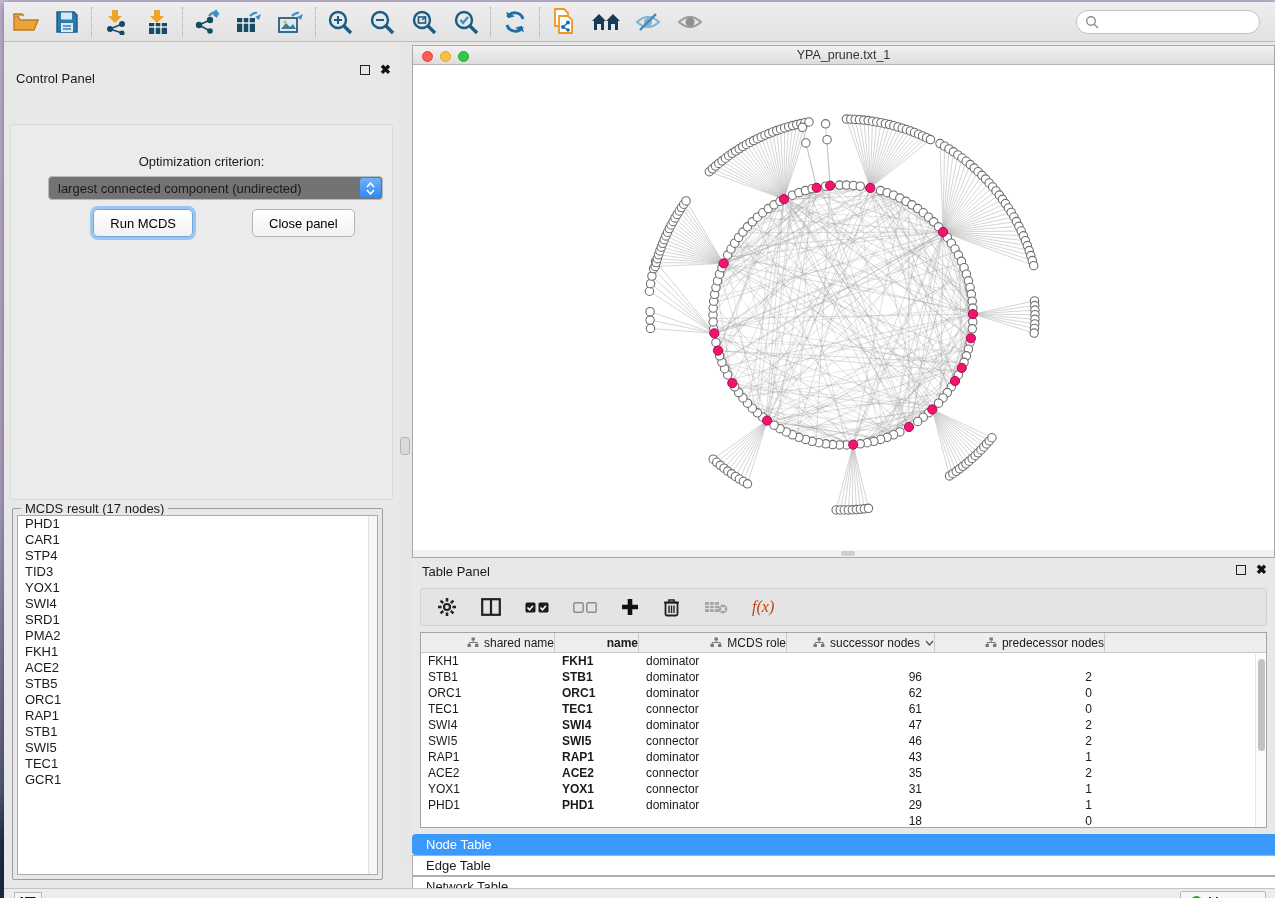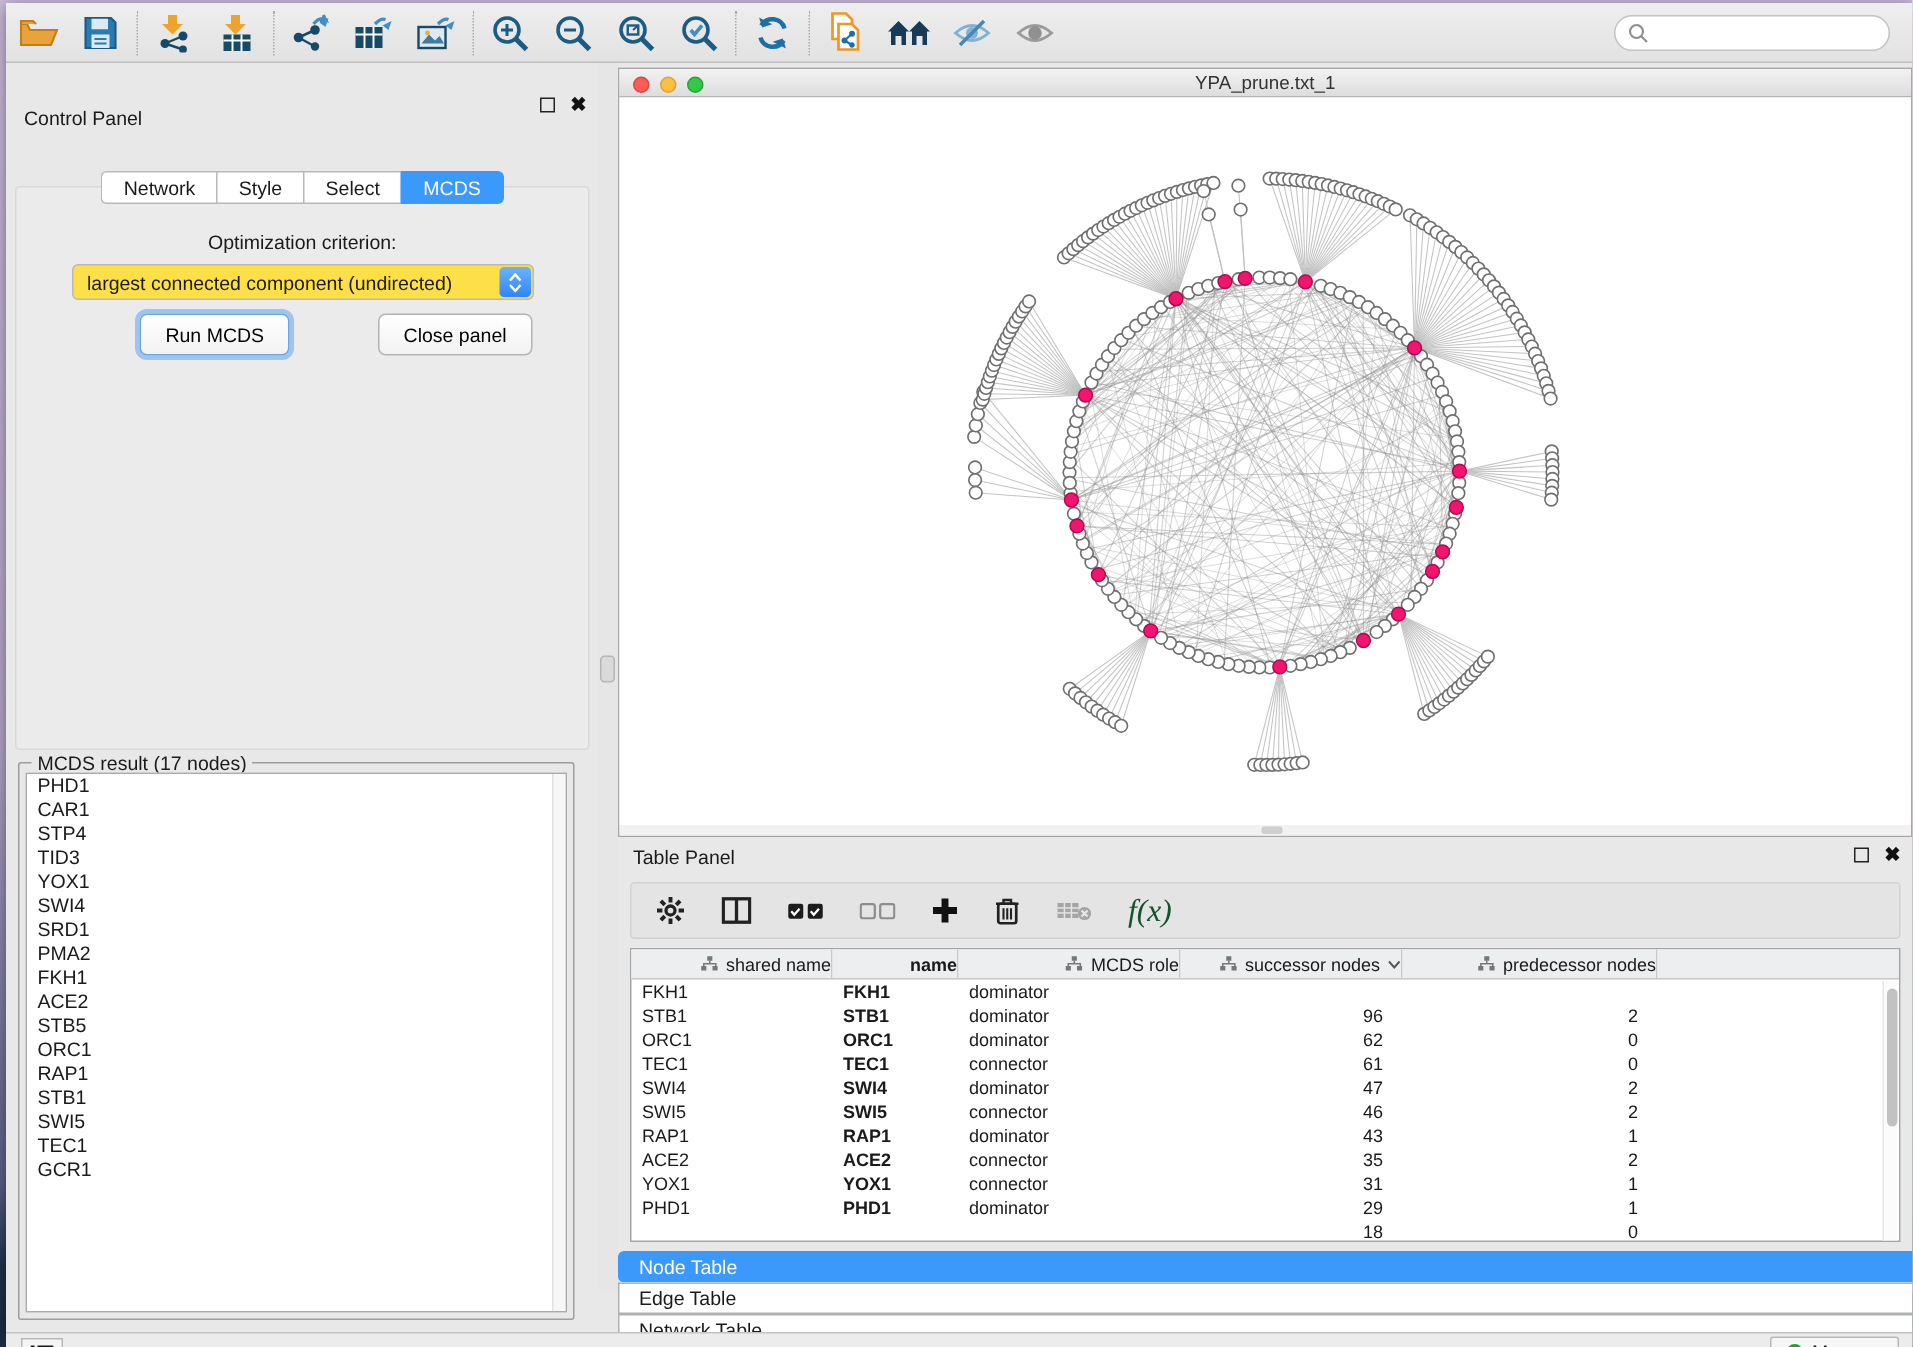--- a/index.html
+++ b/index.html
@@ -38,22 +38,22 @@
   #cp-tabs { position:absolute; left:0; top:72px; width:100%; display:flex; justify-content:center; z-index:2; }
   .cp-tab {
     height:22px; padding:0 14px; display:flex; align-items:center; font-size:13px;
     background:#fff; border:1px solid #b8b8b8; border-right:none;
   }
   .cp-tab:first-child { border-radius:4px 0 0 4px; }
   .cp-tab:last-child { border-radius:0 4px 4px 0; border-right:1px solid #b8b8b8; }
   .cp-tab.active { background:#3b99fc; border-color:#3b99fc; color:#fff; }
   #opt-label { position:absolute; left:0; top:112px; width:100%; text-align:center; font-size:13px; }
   #criterion-select {
-    position:absolute; left:44px; top:134px; width:308px; height:24px;
-    background:#fde047; border:1px solid #b9b9b9; border-radius:4px;
+    position:absolute; left:44px; top:134px; width:335px; height:24px;
+    background:#737373; border:1px solid #b9b9b9; border-radius:4px;
     display:flex; align-items:center; font-size:13px; padding-left:9px;
   }
   #criterion-stepper {
     position:absolute; right:1px; top:1px; width:21px; height:20px; border-radius:3px;
     background:linear-gradient(#6db3fb,#2f86f6); display:flex; flex-direction:column; align-items:center; justify-content:center; gap:1px;
   }
   #cp-buttons { position:absolute; left:0; top:167px; width:100%; display:flex; justify-content:center; gap:14px; }
   .mac-btn {
     height:24px; padding:13px 16px; background:linear-gradient(#ffffff,#f2f2f2);
     border:1px solid #b4b4b4; border-radius:5px; font-size:13px; display:flex; align-items:center;margin-left:45px;
@@ -81,21 +81,21 @@
   
   #table-panel { position:absolute; left:408px; top:556px; width:863px; height:304px; background:#e8e8e8; }
   #tp-header { position:absolute; left:0; top:0; width:100%; height:26px; display:flex; align-items:center; }
   #tp-title { font-size:13px; margin-left:10px; }
   #tp-toolbar {
     position:absolute; left:8px; top:30px; width:847px; height:38px;
     background:#e4e4e4; border:1px solid #d2d2d2; border-radius:3px;
     display:flex; align-items:center; padding-left:16px; gap:24px;
   }
   .tp-icon { display:flex; align-items:center; justify-content:center; }
-  #fx-label { font-family:"Liberation Serif", serif; font-style:italic; font-size:21px; color:#14532d; }
+  #fx-label { font-family:"Liberation Serif", serif; font-style:italic; font-size:16px; color:#c2410c; }
   #node-table { position:absolute; left:8px; top:74px; width:847px; height:196px; background:#fff; border:1px solid #a5a5a5; }
   #nt-header { display:flex; height:20px; border-bottom:1px solid #c9c9c9; background:#eceef0; }
   .nt-hcell { display:flex; align-items:center; justify-content:flex-end; gap:5px; font-size:12px; border-right:1px solid #c9c9c9; background:#edeef0; }
   .nt-hcell:last-child { border-right:none; }
   .c0{width:134px;} .c1{width:84px;font-weight:bold;} .c2{width:148px;} .c3{width:148px;} .c4{width:170px;} .c5{flex:1;}
   .nt-row { display:flex; height:16px; font-size:12px; align-items:center; }
   .nt-cell { padding-left:7px; }
   .nt-cell.num { text-align:right; padding-right:13px; padding-left:0;margin-top:32px; }
   #nt-vscroll { position:absolute; right:1px; top:21px; width:10px; height:173px; background:#fbfbfb; border-left:1px solid #e6e6e6; }
   #nt-vscroll-thumb { position:absolute; left:1.5px; top:5px; width:7px; height:92px; background:#c2c2c2; border-radius:4px; }
@@ -267,26 +267,20 @@
 
   <div id="control-panel">
     <div id="cp-header">
       <span id="cp-title">Control Panel</span>
       <span class="panel-ctrl-icons">
         <span class="float-icon"></span>
         <span class="close-icon">✖</span>
       </span>
     </div>
     <div id="cp-inset"></div>
-    <div id="cp-tabs">
-      <div class="cp-tab">Network</div>
-      <div class="cp-tab">Style</div>
-      <div class="cp-tab">Select</div>
-      <div class="cp-tab active">MCDS</div>
-    </div>
     <div id="opt-label">Optimization criterion:</div>
     <div id="criterion-select">
       <span>largest connected component (undirected)</span>
       <span id="criterion-stepper">
         <svg width="9" height="6" viewBox="0 0 9 6">
             <path d="M1 5 L4.5 1 L8 5" fill="none" stroke="#fff" stroke-width="1.6"></path>
           </svg>
         <svg width="9" height="6" viewBox="0 0 9 6">
             <path d="M1 1 L4.5 5 L8 1" fill="none" stroke="#fff" stroke-width="1.6"></path>
           </svg>

